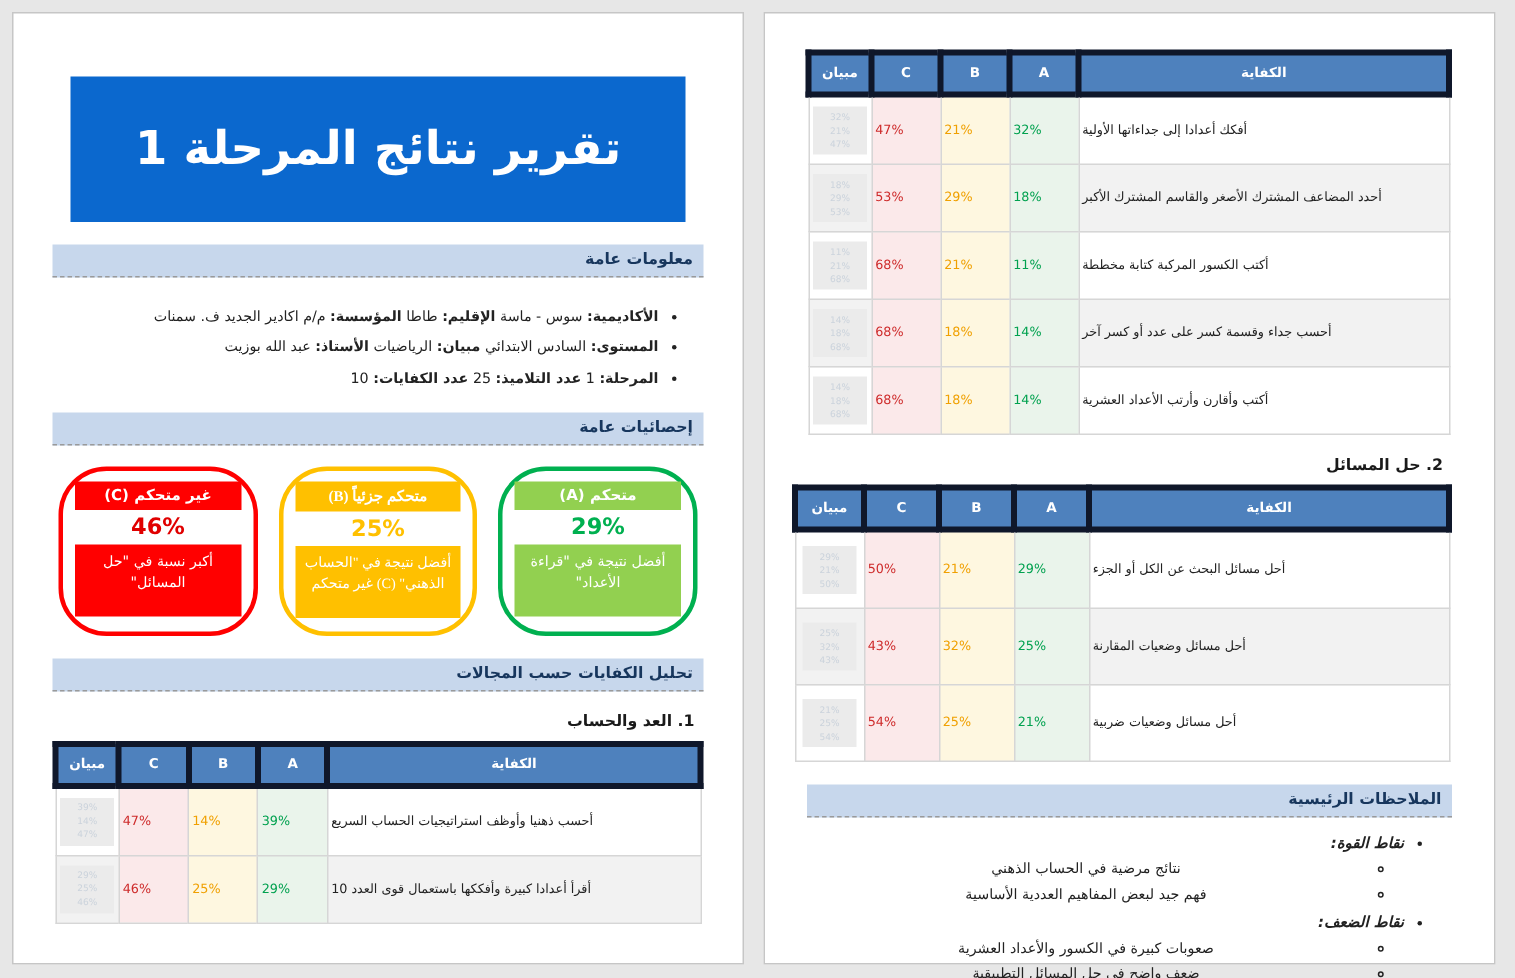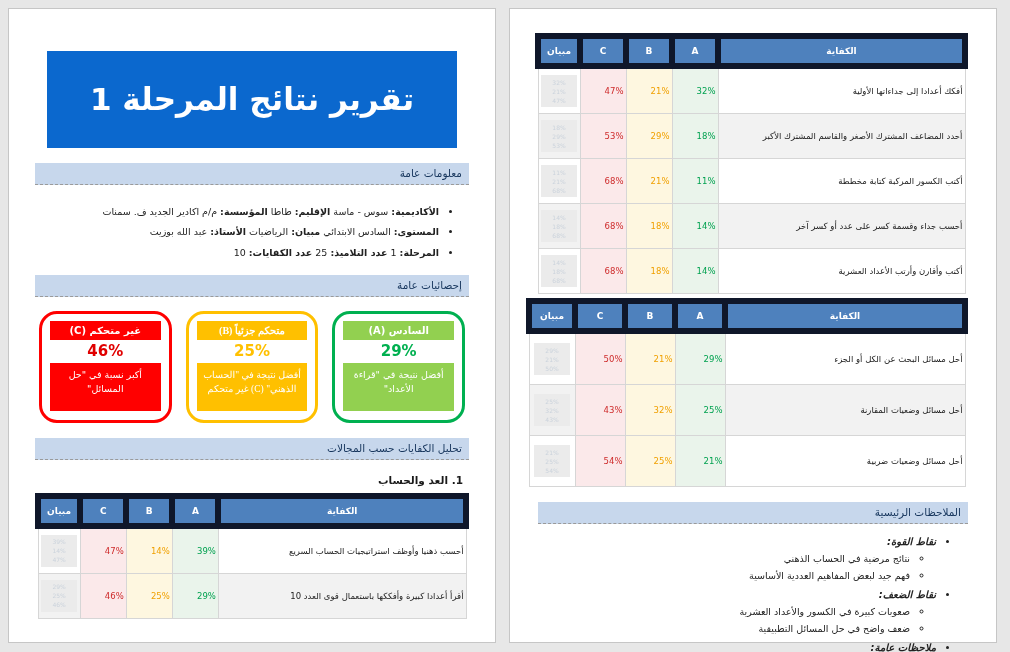--- a/index.html
+++ b/index.html
@@ -23,33 +23,33 @@
     height:97px;display:flex;flex-direction:column;justify-content:center;
     align-items:center;text-align:center;line-height:1.5;gap:24px;
   }
   .title-banner{
     background:#FFC000;color:#1F3864;font-weight:bold;font-size:8.5px;
     text-align:center;padding:3px 0 2px;
   }
 
   
   .section-bar{
-    background:#C7D7EC;color:#17365D;font-weight:normal;font-size:10.5px;
+    background:#C7D7EC;color:#17365D;font-weight:bold;font-size:10.5px;
     padding:4px 7px 5px;border-bottom:1px dashed #9a9a9a;margin-top:15px;
   }
 
   
   ul.info-list{margin:20px 16px 4px 0;padding:0 14px 0 0;}
   ul.info-list li{font-size:9.5px;color:#222;margin:6px 0;line-height:1.5;}
   .lbl{font-weight:bold;}
 
   
   .stats-row{display:flex;gap:14px;margin:14px 4px 4px;}
   .stat-box{
-    flex:1;border:3px solid;border-radius:18px;background:#fff;
+    flex:1;border:3px solid;border-radius:32px;background:#fff;
     padding:7px 8px 9px;text-align:center;box-sizing:border-box;
   }
   .stat-box .hd{color:#fff;font-weight:bold;font-size:10px;padding:4px 2px;}
   .stat-box .val{font-weight:bold;font-size:15px;padding:2px 0 3px;}
   .stat-box .desc{
     color:#fff;font-size:9.5px;line-height:1.5;padding:5px 3px;min-height:48px;
     box-sizing:border-box;
   }
   .box-a{border-color:#00B050;}
   .box-a .hd,.box-a .desc{background:#92D050;}
@@ -60,44 +60,44 @@
   .box-c{border-color:#FF0000;}
   .box-c .hd,.box-c .desc{background:#FF0000;}
   .box-c .val{color:#E00000;}
 
   .domain-title{font-weight:bold;font-size:10.5px;color:#1a1a1a;margin:14px 6px 7px;}
 
   
   table.comp{width:100%;border-collapse:collapse;table-layout:fixed;margin-top:4px;}
   table.comp th{
     background:#4E81BD;color:#FFFFFF;font-size:9px;font-weight:bold;
-    border:6px solid #0f172a;padding:7px 2px;margin-left:19px;
+    border:4px solid #0f172a;padding:7px 2px;margin-left:19px;
   }
   table.comp td{
-    border:1px solid #D6D6D6;font-size:8.5px;text-align:right;padding:2px;
+    border:1px solid #D6D6D6;font-size:8.5px;text-align:left;padding:2px;
   }
   tr.h38 td{height:38px;}
   tr.h40 td{height:40px;}
   tr.h46 td{height:46px;}
   .cell-a{background:#EAF4EB;color:#00A14F;font-weight:500;}
   .cell-b{background:#FEF7E0;color:#F0A000;font-weight:500;}
   .cell-c{background:#FBE9EA;color:#CE2B2B;font-weight:500;}
   .cell-name{color:#222;}
   tr.alt .cell-name,tr.alt .cell-mini{background:#F2F2F2;}
   .mini-box{
     width:36px;height:32px;background:#EBEBEB;margin:4px auto;
     display:flex;flex-direction:column;align-items:center;justify-content:center;
     font-size:6px;color:#CBD3DC;line-height:1.5;
   }
 
   
   ul.notes-main{margin:12px 18px 0 0;padding:0 14px 0 0;}
   ul.notes-main > li{font-size:10px;color:#222;margin:8px 0;}
   ul.notes-main .nlabel{font-weight:bold;font-style:italic;}
-  ul.notes-sub{list-style:circle;margin:6px 10px 0 0;padding:0 16px 0 0;}
+  ul.notes-sub{list-style:circle;margin:6px 10px 0 0;padding:0 16px 0 0;text-align:center;}
   ul.notes-sub li{font-size:9.5px;font-weight:normal;margin:6px 0;color:#222;}
 </style>
 </head>
 <body>
 
 <div class="pages">
 
   <div class="page page-left">
 
     <div class="title-block">
@@ -123,21 +123,21 @@
         <span class="lbl">المرحلة:</span><span> 1 </span>
         <span class="lbl">عدد التلاميذ:</span><span> 25 </span>
         <span class="lbl">عدد الكفايات:</span><span> 10</span>
       </li>
     </ul>
 
     <div class="section-bar">إحصائيات عامة</div>
 
     <div class="stats-row">
       <div class="stat-box box-a">
-        <div class="hd">السادس (A)</div>
+        <div class="hd">متحكم (A)</div>
         <div class="val">29%</div>
         <div class="desc">
           <span>أفضل نتيجة في "قراءة الأعداد"</span>
           <span></span>
         </div>
       </div>
       <div class="stat-box box-b">
         <div class="hd">متحكم جزئياً (B)</div>
         <div class="val">25%</div>
         <div class="desc">
@@ -284,20 +284,21 @@
               <div class="mini-box">
                 <span>14%</span>
                 <span>18%</span>
                 <span>68%</span>
               </div>
             </td>
       </tr>
     </tbody>
       </table>
 
+    <div class="domain-title">2. حل المسائل</div>
 
     <table class="comp">
       <colgroup>
           <col style="width:240px">
           <col style="width:50px">
           <col style="width:50px">
           <col style="width:50px">
           <col style="width:46px">
         </colgroup>
       <tbody>

